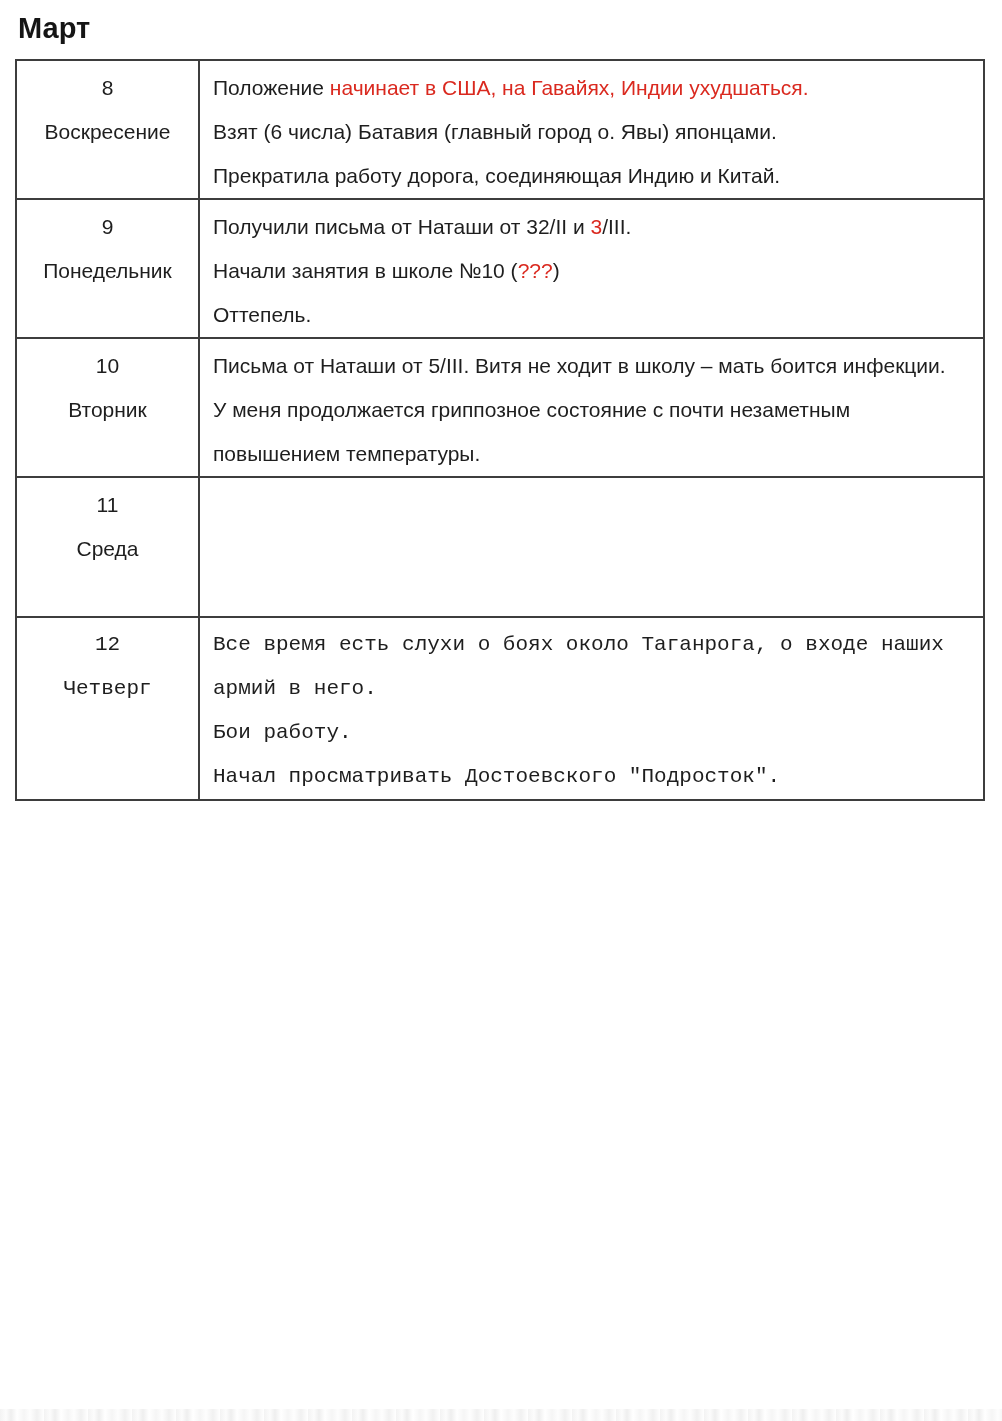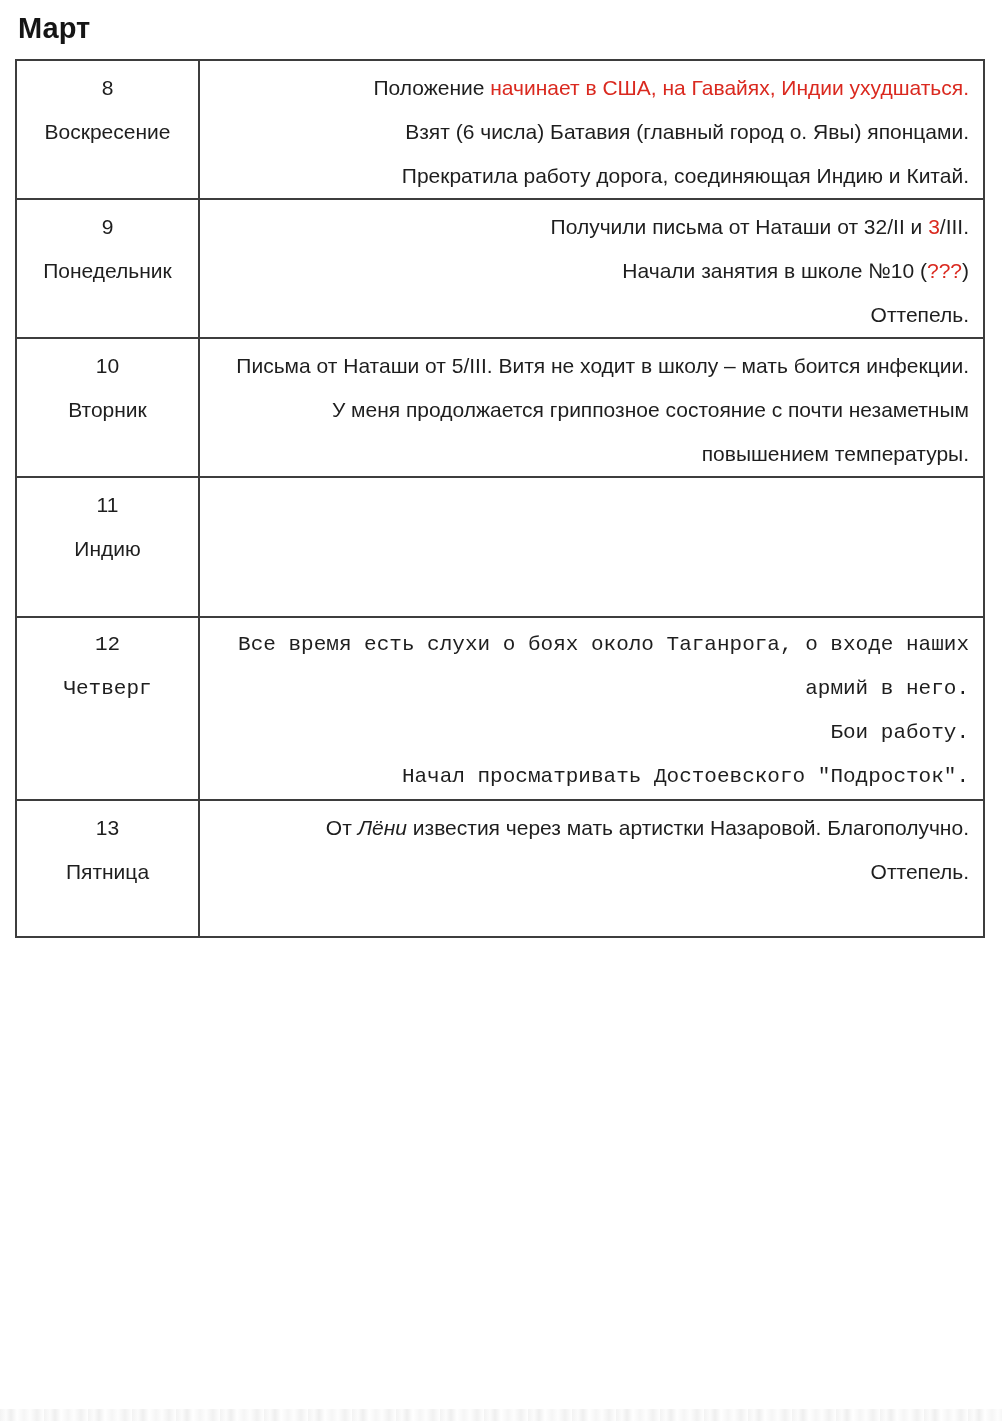--- a/index.html
+++ b/index.html
@@ -38,21 +38,20 @@
     font-size: 21px;
     line-height: 44px;
   }
   td.day-cell {
     width: 173px;
     text-align: center;
     padding: 5px 4px 0 4px;
   }
   td.entry-cell {
     padding: 5px 14px 0 13px;
-    text-align: right;
   }
   .day-number, .weekday-label {
     display: block;
   }
   p.entry-line {
     margin: 0;
   }
   .seg-red { color: var(--red, #da291f); }
   .seg-italic { font-style: italic; }
   .scan-noise-band {
@@ -104,42 +103,32 @@
             <span class="weekday-label">Вторник</span>
           </td>
           <td class="entry-cell">
             <p class="entry-line"><span>Письма от Наташи от 5/III. Витя не ходит в школу – мать боится инфекции.</span></p>
             <p class="entry-line"><span>У меня продолжается гриппозное состояние с почти незаметным повышением температуры.</span></p>
           </td>
         </tr>
         <tr style="height: 140px; padding-left: 35px;">
           <td class="day-cell">
             <span class="day-number">11</span>
-            <span class="weekday-label">Индию</span>
+            <span class="weekday-label">Среда</span>
           </td>
           <td class="entry-cell"></td>
         </tr>
         <tr style="height: 138px; font-family: Liberation Mono, monospace;">
           <td class="day-cell">
             <span class="day-number">12</span>
             <span class="weekday-label">Четверг</span>
           </td>
           <td class="entry-cell">
             <p class="entry-line"><span>Все время есть слухи о боях около Таганрога, о входе наших армий в него.</span></p>
             <p class="entry-line"><span>Бои работу.</span></p>
             <p class="entry-line"><span>Начал просматривать Достоевского "Подросток".</span></p>
           </td>
         </tr>
-        <tr style="height: 137px;">
-          <td class="day-cell">
-            <span class="day-number">13</span>
-            <span class="weekday-label">Пятница</span>
-          </td>
-          <td class="entry-cell">
-            <p class="entry-line"><span>От </span><span class="seg-italic">Лёни</span><span> известия через мать артистки Назаровой. Благополучно.</span></p>
-            <p class="entry-line"><span>Оттепель.</span></p>
-          </td>
-        </tr>
       </tbody>
   </table>
 
   <div class="scan-noise-band"></div>
 </div>
 
 </body></html>

